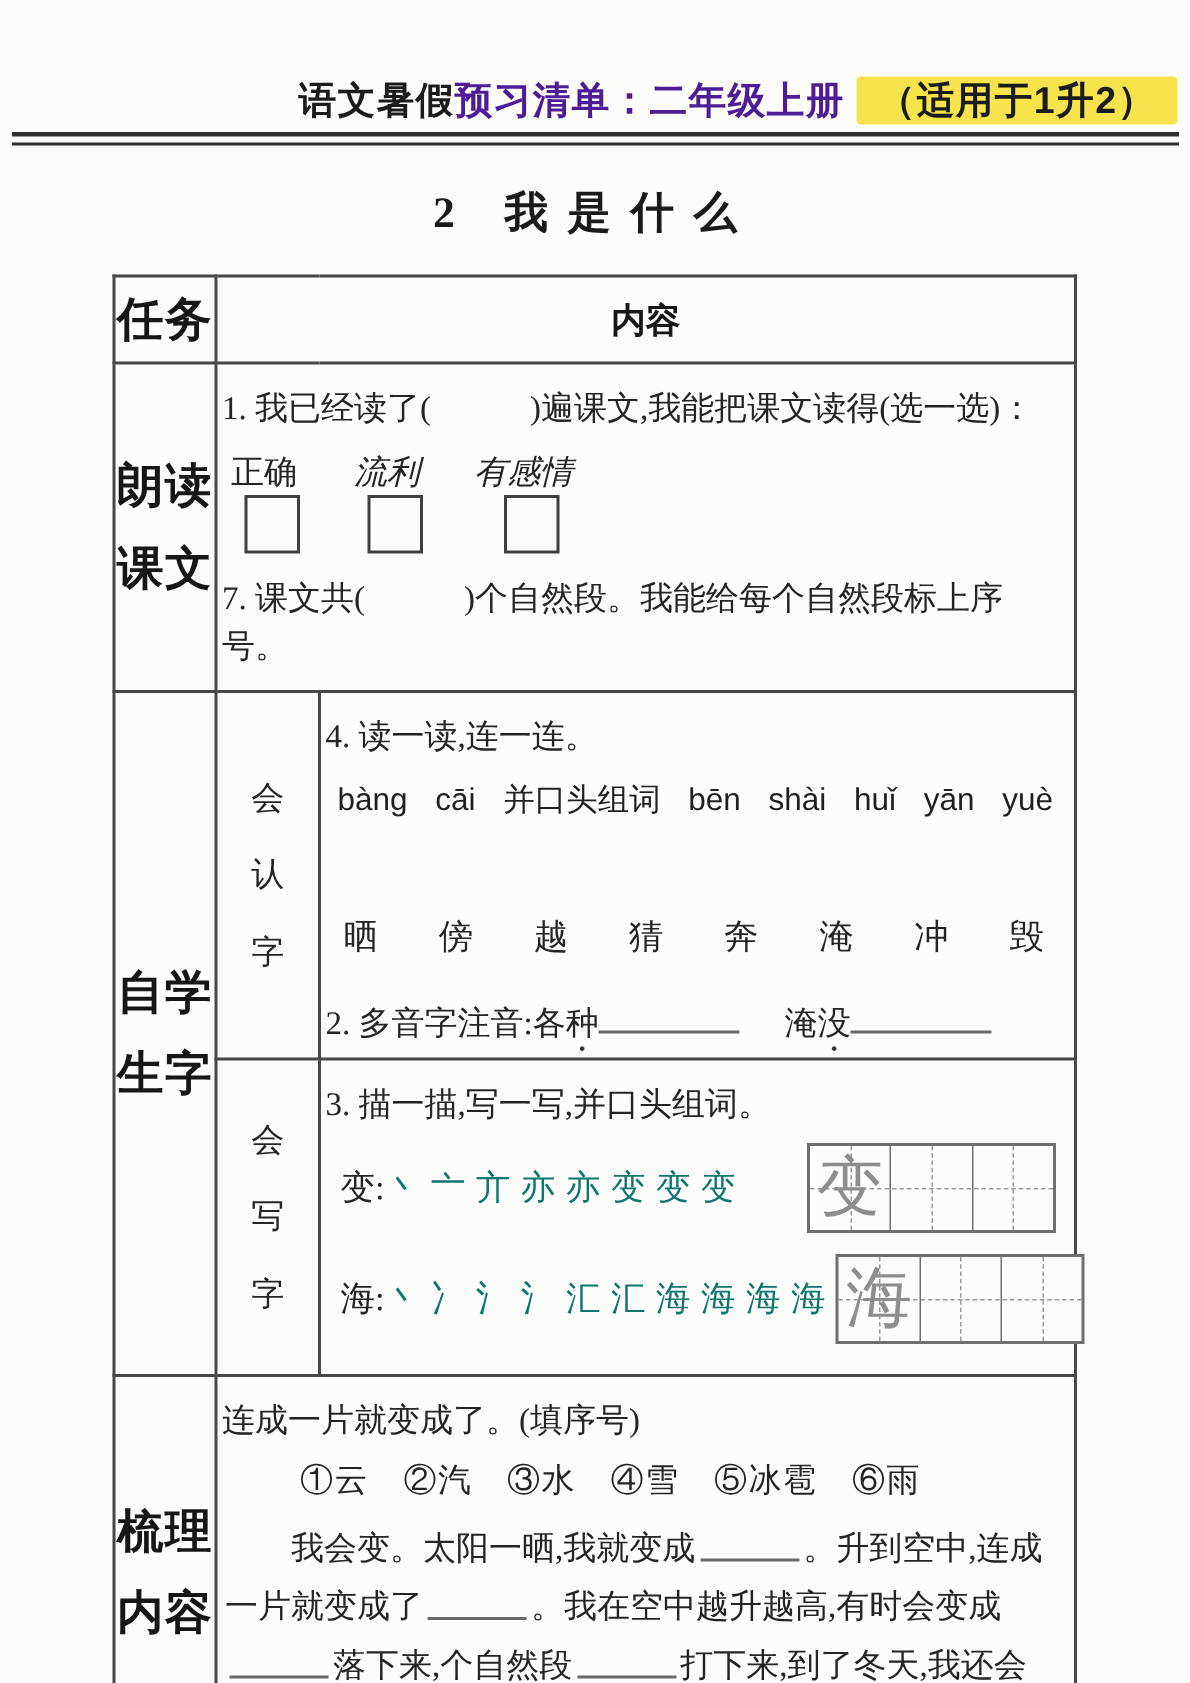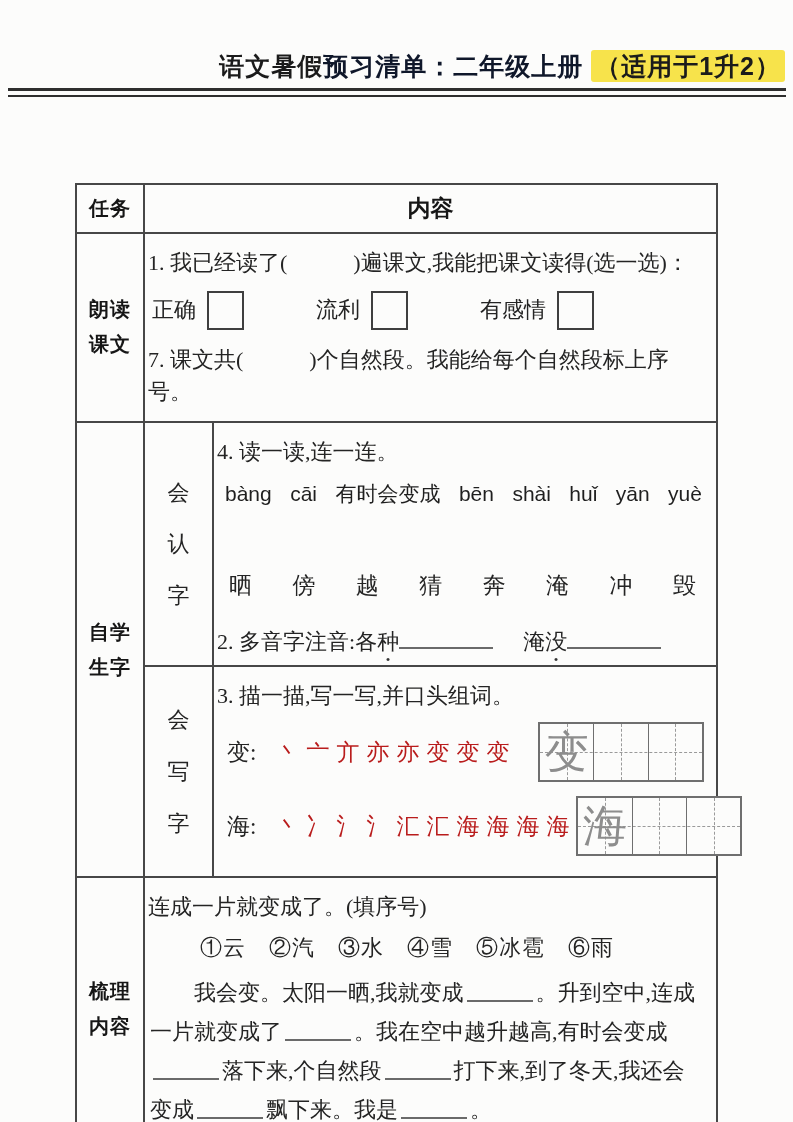--- a/index.html
+++ b/index.html
@@ -9,22 +9,22 @@
   }
   .page{position:relative;width:793px;height:1122px;background:#fcfcfb;overflow:hidden;}
 
   
   .header{
     position:absolute;top:50px;right:8px;
     font-family:"Liberation Sans","DejaVu Sans",sans-serif;
     font-weight:bold;font-size:25px;letter-spacing:1px;color:#1b1b1b;
     white-space:nowrap;
   }
-  .header .red{color:#0f172a;}
-  .header .badge{background:#f7e34b;padding:2px 4px;border-radius:3px;color:#1b1b1b;}
+  .header .red{color:#4c1d95;}
+  .header .badge{background:#f7e34b;padding:2px 14px;border-radius:3px;color:#1b1b1b;}
   .rule{
     position:absolute;left:8px;right:7px;top:88px;height:4px;
     border-top:3px solid #2e2e2e;border-bottom:2px solid #2e2e2e;
   }
 
   
   .title{
     position:absolute;top:122px;left:0;width:100%;text-align:center;
     font-size:29px;font-weight:bold;letter-spacing:13px;color:#1a1a1a;
   }
@@ -32,36 +32,36 @@
   
   table.sheet{
     position:absolute;top:183px;left:75px;width:643px;
     border-collapse:collapse;table-layout:fixed;
     font-size:22px;color:#242424;
   }
   table.sheet td{border:2px solid #474747;vertical-align:middle;}
   col.c1{width:68px;} col.c2{width:69px;}
   td.task{
     font-family:"Liberation Sans","DejaVu Sans",sans-serif;
-    font-weight:bold;font-size:20px;text-align:center;line-height:1.75;
+    font-weight:bold;font-size:31px;text-align:center;line-height:1.75;
     letter-spacing:1px;color:#161616;
   }
   td.task span, td.sub span{display:block;}
   td.head-c{
     font-family:"Liberation Sans","DejaVu Sans",sans-serif;
     font-weight:bold;font-size:23px;text-align:center;color:#161616;
   }
   td.sub{font-size:22px;text-align:center;line-height:2.35;color:#242424;}
   td.content{vertical-align:top;padding:6px 10px 6px 3px;}
   td.content p{margin:7px 0;line-height:1.45;}
 
   
   .optline{display:flex;align-items:center;margin:12px 0 14px 4px;}
-  .opt{display:flex;align-items:center;}
-  .opt + .opt{margin-left:72px;}
+  .opt{display:flex;align-items:center;flex-direction:column;}
+  .opt + .opt{margin-left:34px;font-style:italic;}
   .cb{
     display:inline-block;width:33px;height:35px;margin-left:11px;
     border:2px solid #3f3f3f;background:#fcfcfb;
   }
 
   
   .pinyin-row{
     display:flex;justify-content:space-between;align-items:baseline;
     margin:12px 4px 62px 8px;
     font-family:"Liberation Sans","DejaVu Sans",sans-serif;
@@ -79,21 +79,21 @@
   .blank.wide{width:94px;margin-right:30px;}
   .u-dot{position:relative;display:inline-block;}
   .u-dot::after{
     content:"\2022";position:absolute;left:50%;transform:translateX(-50%);
     bottom:-0.78em;font-size:13px;color:#333;
   }
 
   
   .stroke-line{display:flex;justify-content:space-between;align-items:center;margin:10px 2px 14px 10px;}
   .stroke-label{font-size:23px;white-space:nowrap;}
-  .strokes{letter-spacing:7px;margin-left:20px;color:#b91c1c;}
+  .strokes{letter-spacing:7px;margin-left:1px;color:#0f766e;}
   .tian-grid{display:flex;width:162px;height:56px;border:2px solid #6f6f6f;position:relative;flex:none;background:#fcfcfb;}
   .tian-grid::before{content:"";position:absolute;left:0;right:0;top:50%;border-top:1px dashed #9a9a9a;}
   .tian-cell{flex:1;position:relative;border-right:1px solid #6f6f6f;}
   .tian-cell:last-child{border-right:none;}
   .tian-cell::before{content:"";position:absolute;top:0;bottom:0;left:50%;border-left:1px dashed #9a9a9a;}
   .tian-char{
     position:absolute;inset:0;display:flex;align-items:center;justify-content:center;
     font-size:44px;color:#8d8d8d;z-index:1;
   }
 
@@ -111,20 +111,21 @@
 </head>
 <body>
 
 <div class="page">
 
   <div class="header">
     <span>语文暑假</span><span class="red">预习清单：二年级上册</span> <span class="badge">（适用于1升2）</span>
   </div>
   <div class="rule"></div>
 
+  <div class="title">2 我是什么</div>
 
   <table class="sheet">
     <colgroup>
         <col class="c1">
         <col class="c2">
         <col>
       </colgroup>
 
     <tbody>
         <tr style="height:49px;">
@@ -165,21 +166,21 @@
       <td class="sub">
         <span>会</span>
         <span>认</span>
         <span>字</span>
       </td>
       <td class="content">
         <p>4. 读一读,连一连。</p>
         <div class="pinyin-row">
           <span>bàng</span>
           <span>cāi</span>
-          <span>有时会变成</span>
+          <span>并口头组词</span>
           <span>bēn</span>
           <span>shài</span>
           <span>huǐ</span>
           <span>yān</span>
           <span>yuè</span>
         </div>
         <div class="char-row">
           <span>晒</span>
           <span>傍</span>
           <span>越</span>

